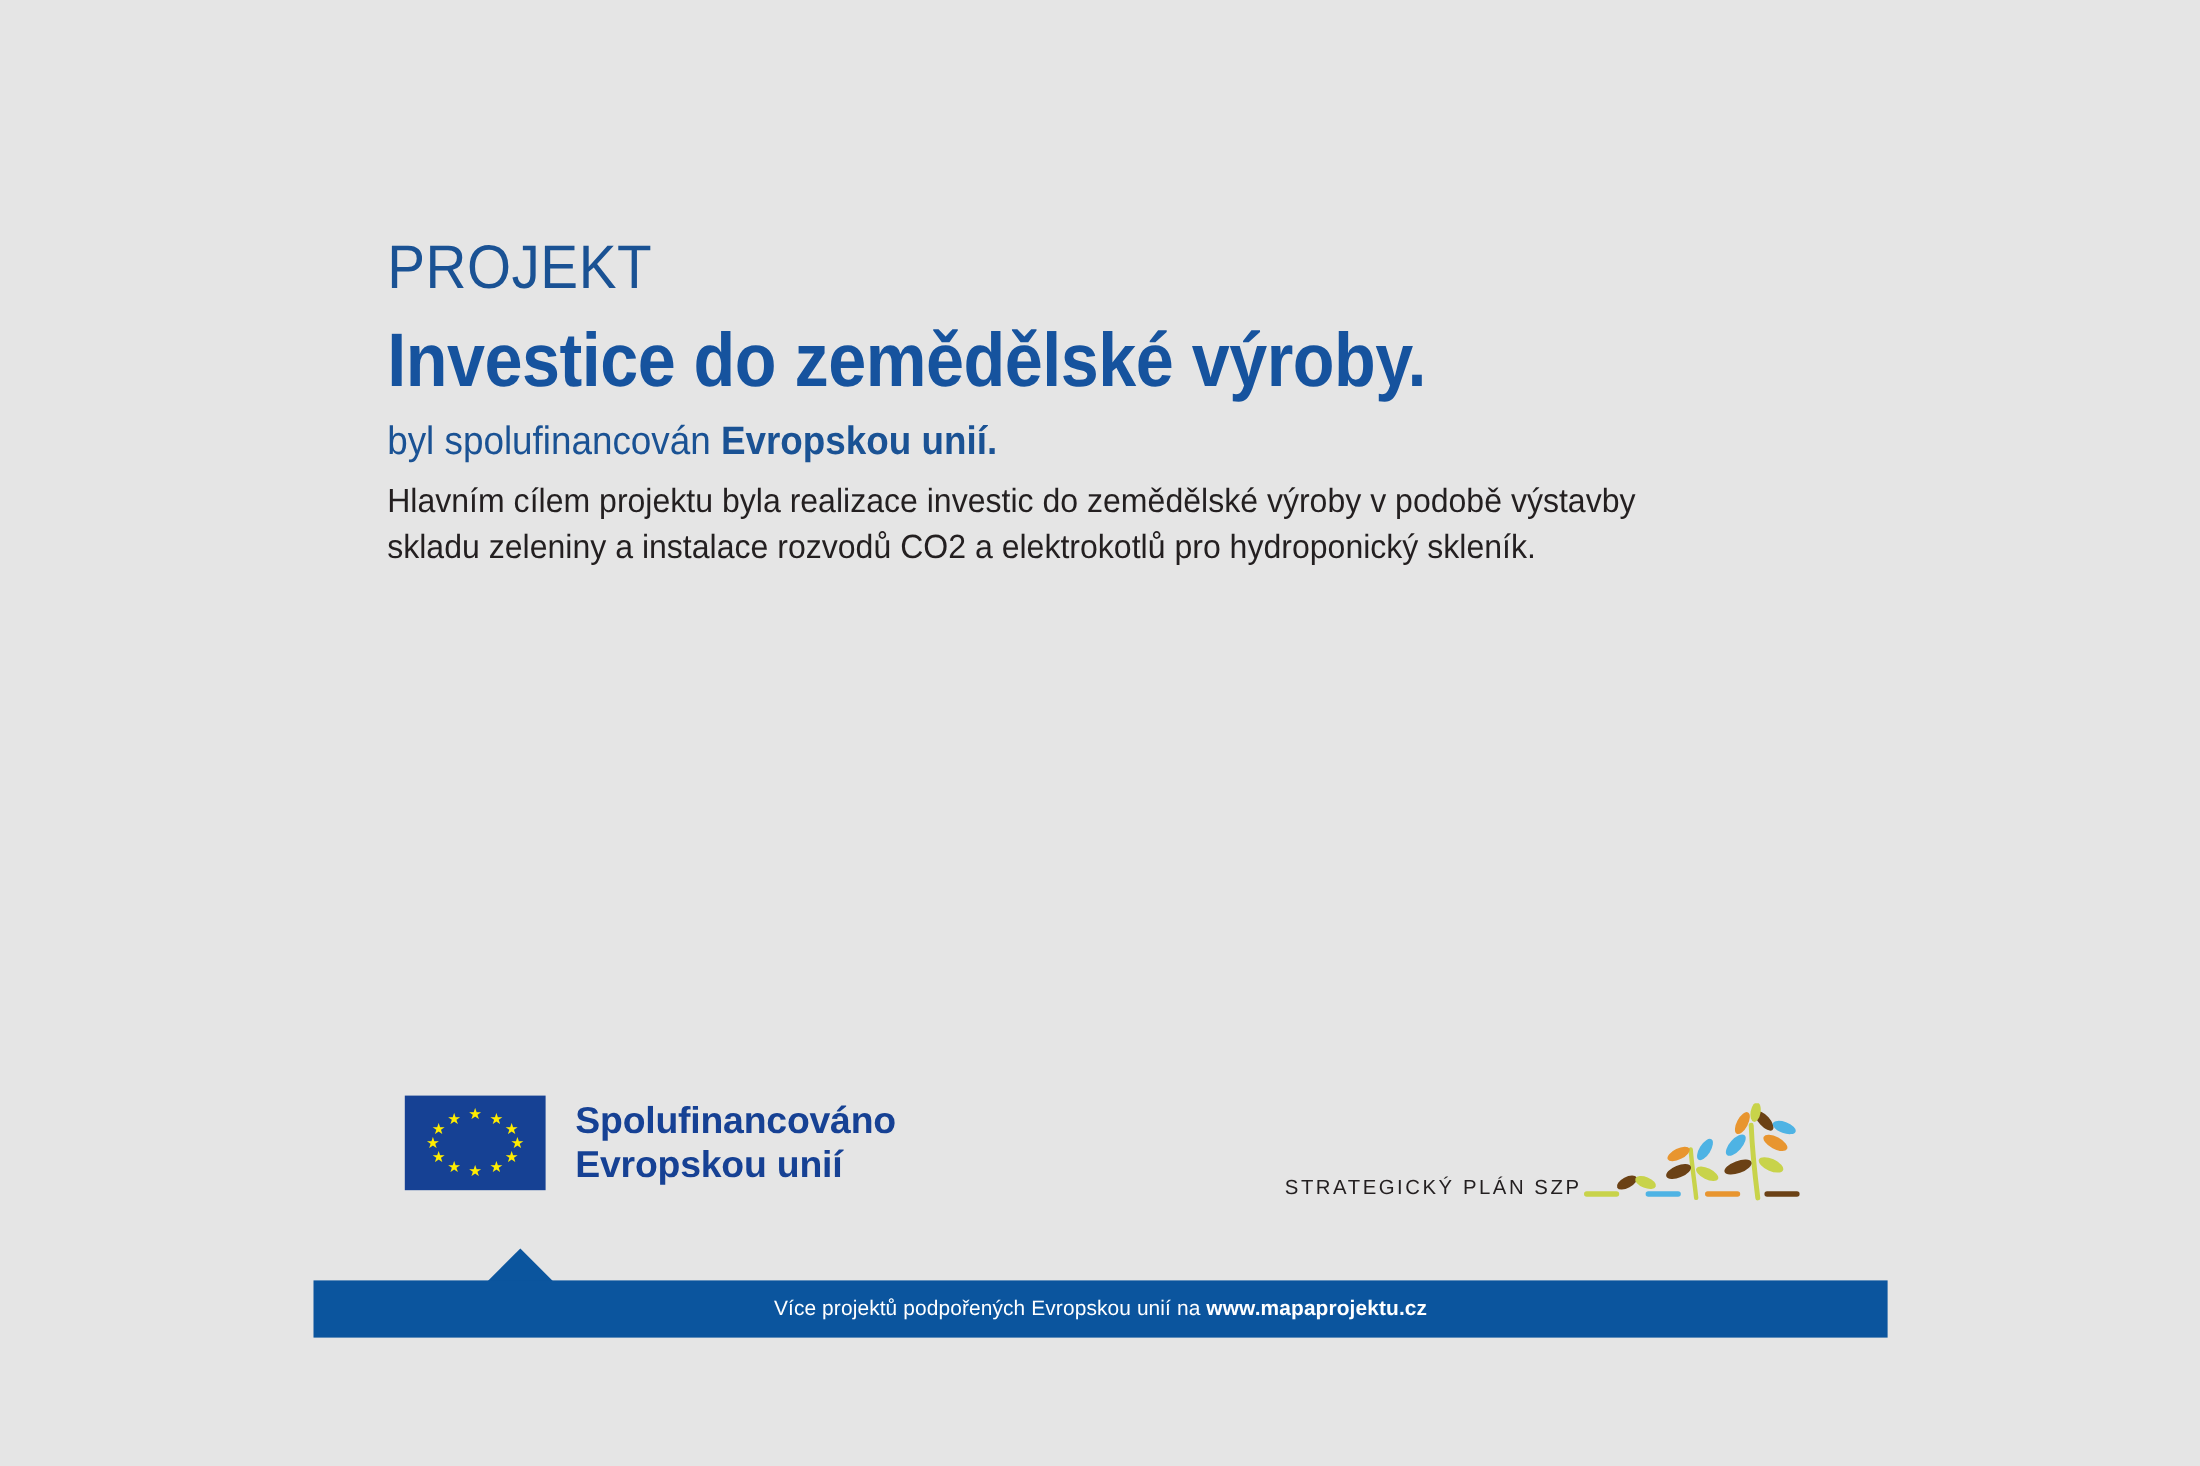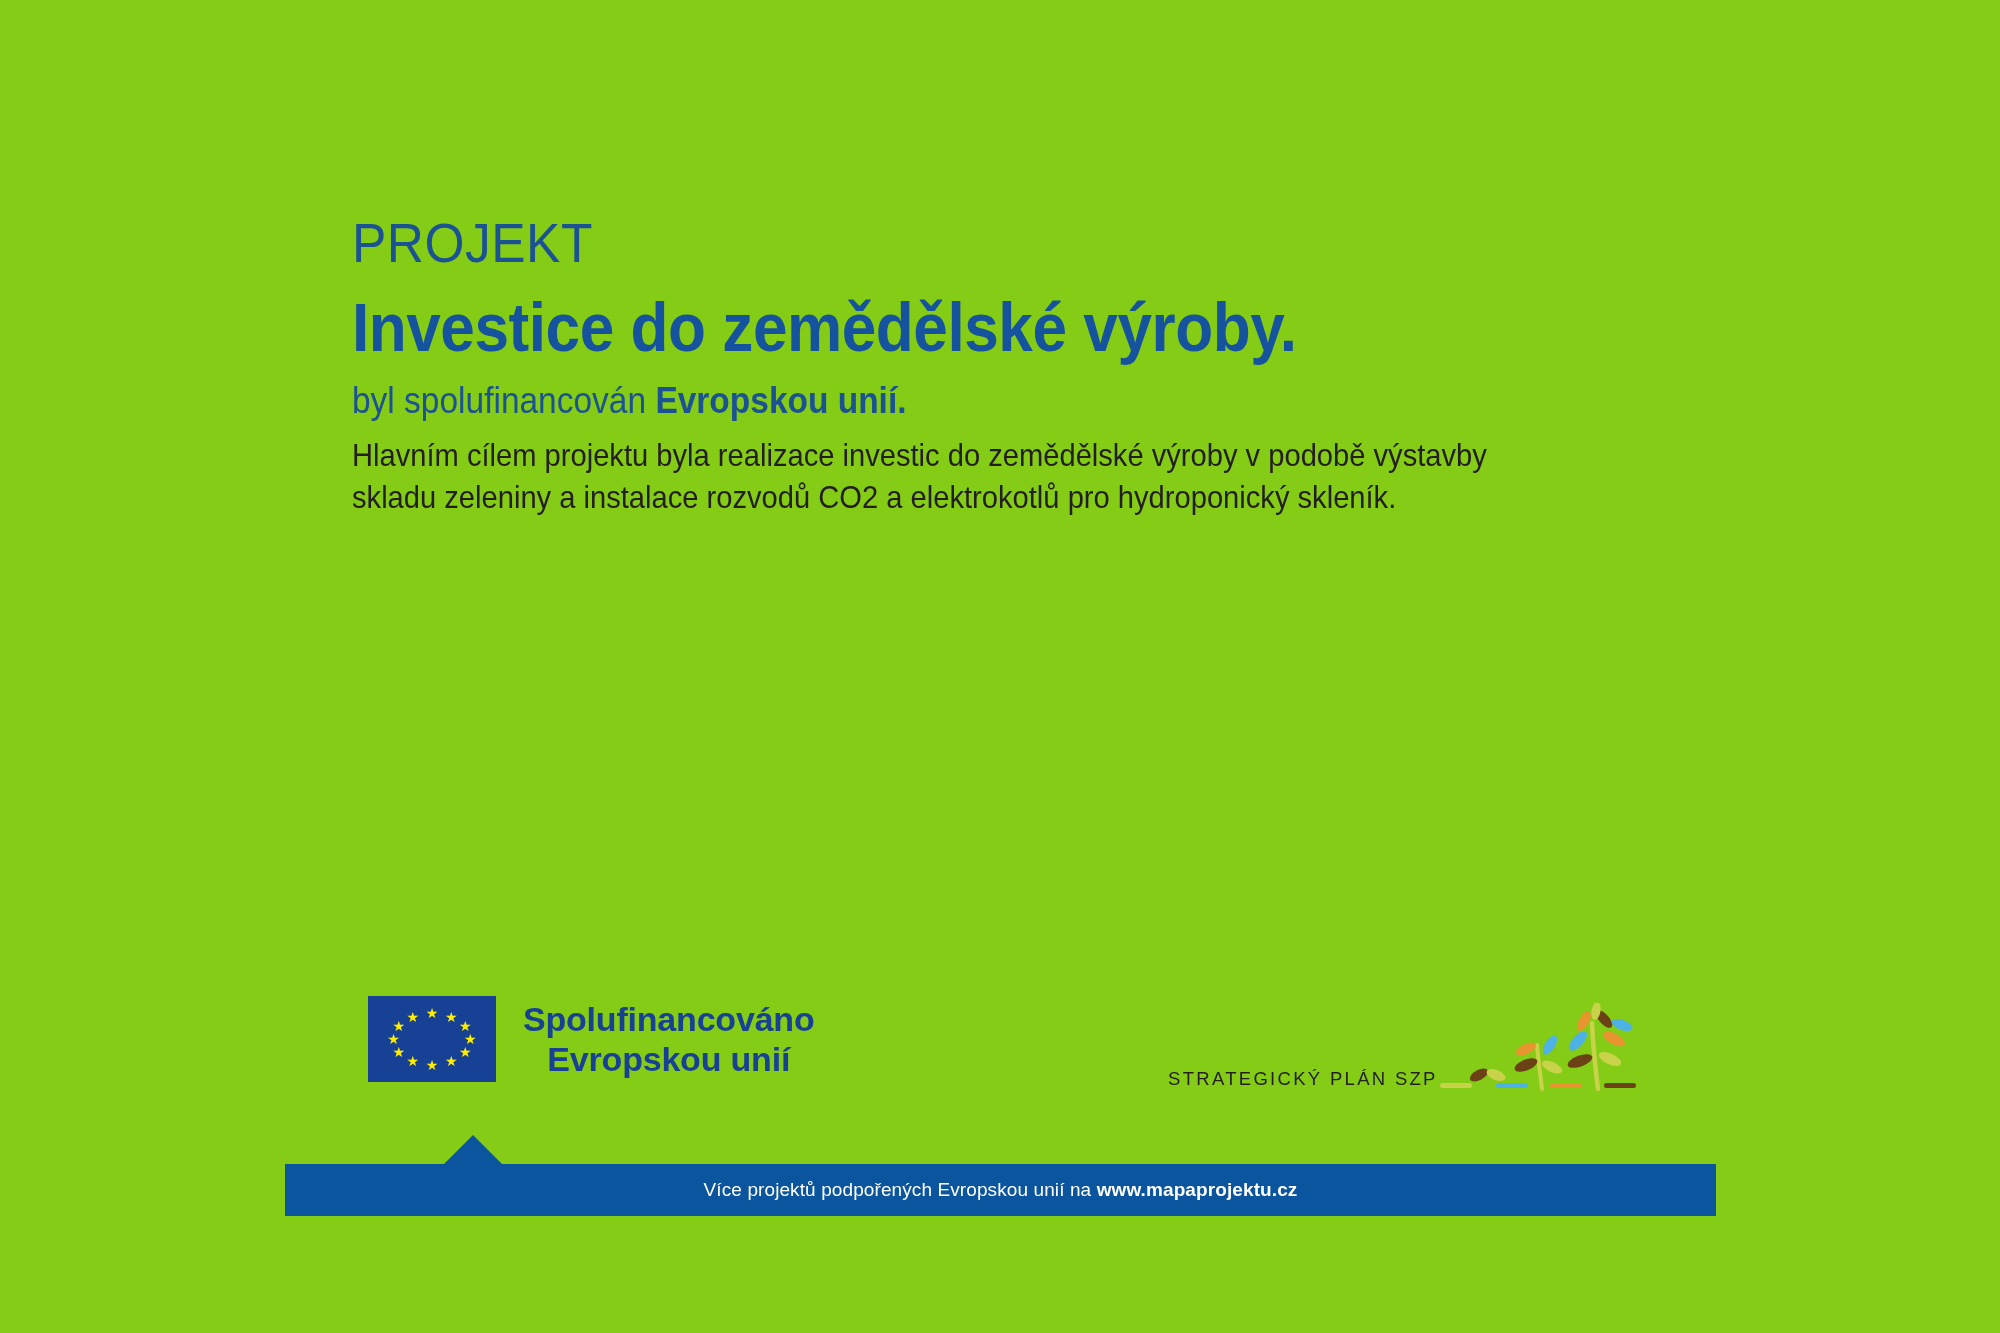--- a/index.html
+++ b/index.html
@@ -9,21 +9,21 @@
     background: #ffffff;
   }
   body {
     font-family: "Liberation Sans", sans-serif;
     -webkit-font-smoothing: antialiased;
   }
   .poster {
     position: relative;
     width: 2000px;
     height: 1333px;
-    background: #84cc16;
+    background: #e5e5e5;
     overflow: hidden;
   }
 
   
   .content {
     position: absolute;
     left: 352px;
     top: 215px;
     width: 1300px;
   }
@@ -75,21 +75,20 @@
   .body-text .line { display: block; white-space: nowrap; }
 
   
   .eu-lockup {
     position: absolute;
     left: 368px;
     top: 996px;
     display: flex;
     align-items: center;
     gap: 27px;
-    text-align: center;
   }
   .eu-flag {
     position: relative;
     width: 128px;
     height: 86px;
     background: #164194;
     flex: 0 0 auto;
   }
   .eu-flag .star {
     position: absolute;

